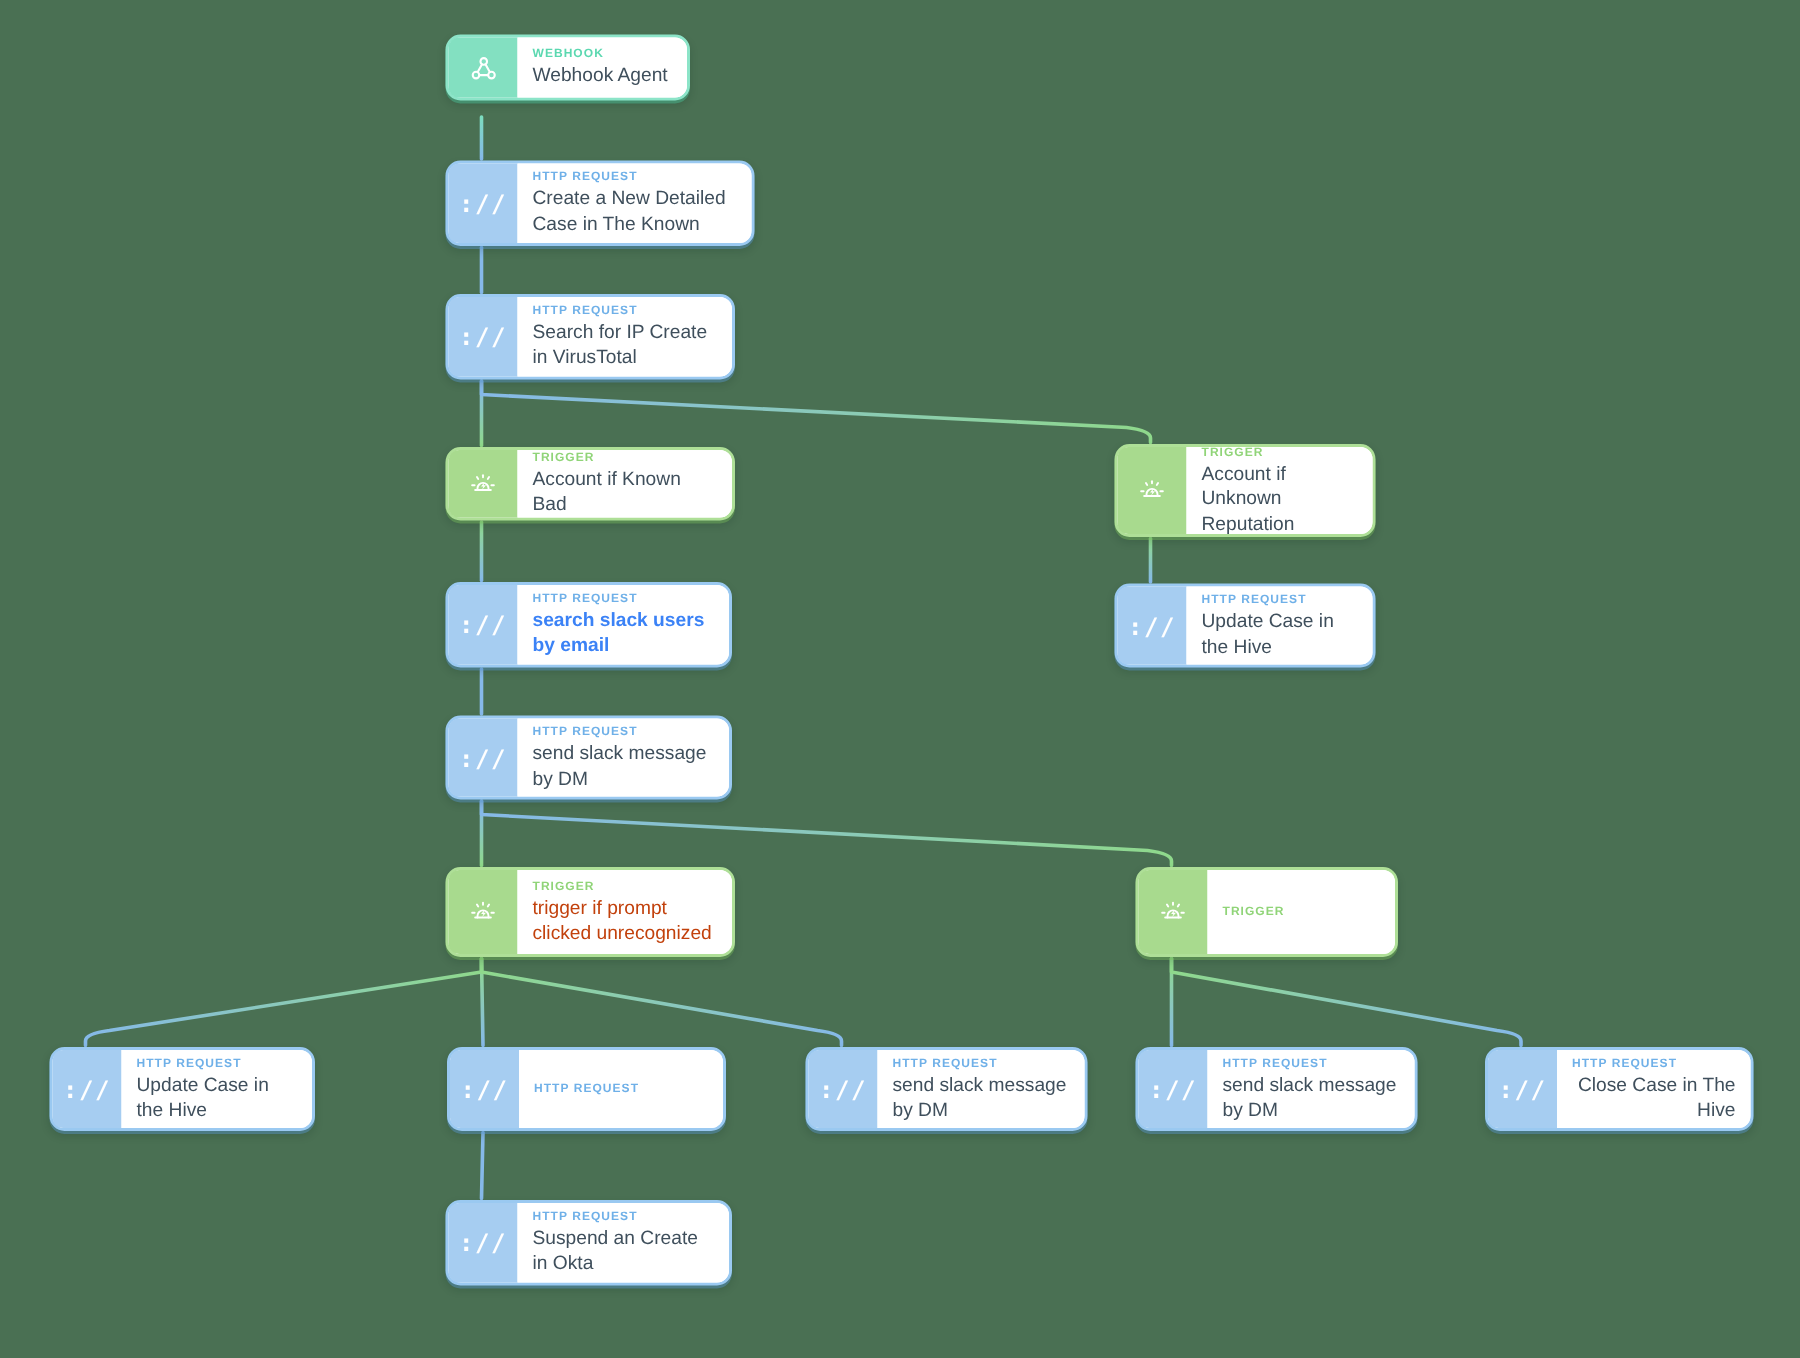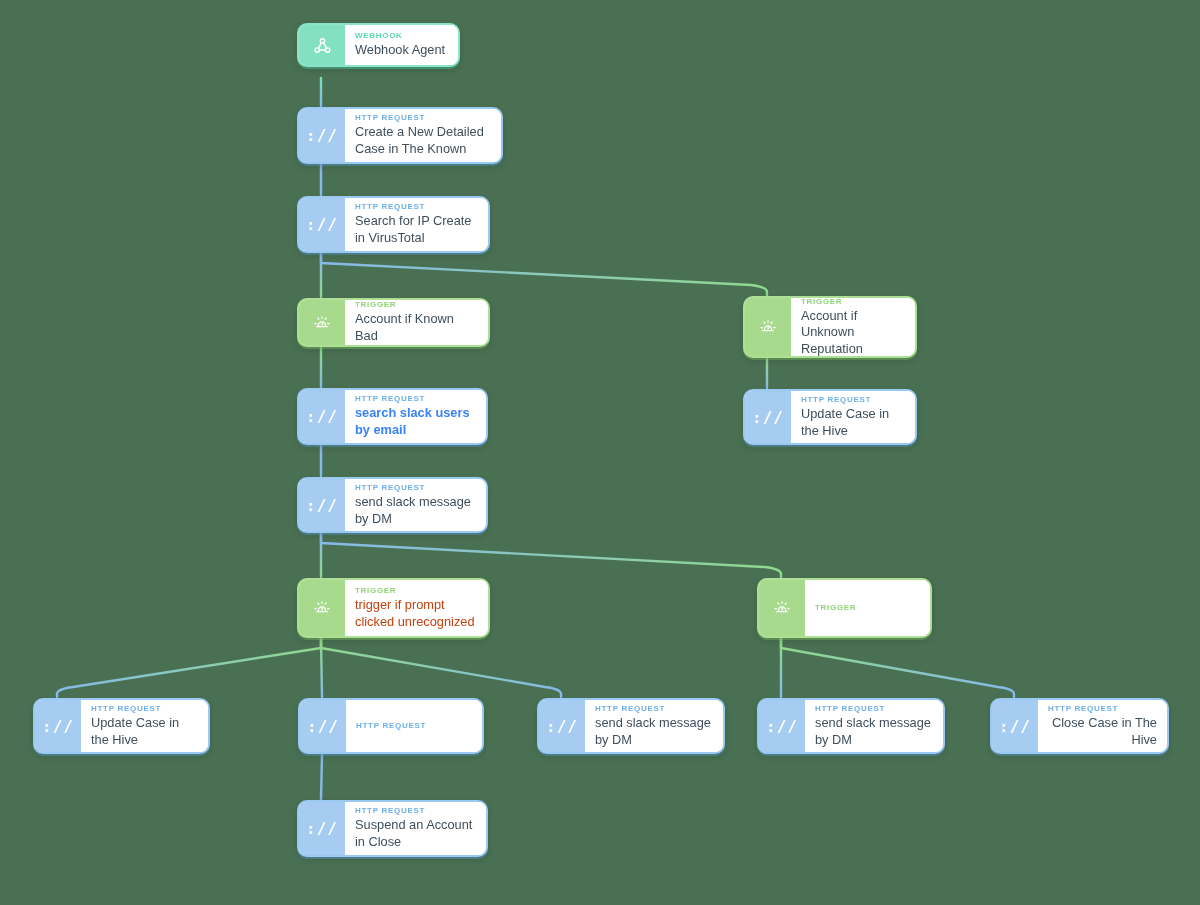--- a/index.html
+++ b/index.html
@@ -312,16 +312,16 @@
         <div class="type-label" style="color: rgb(111, 176, 232);">HTTP REQUEST</div>
         <div class="node-title" style="color: rgb(63, 79, 92); text-align: right;">Close Case in The Hive</div>
       </div>
     </div>
     <div class="node" style="left: 297px; top: 800px; width: 191px; height: 57px; border-color: rgb(154, 201, 241); box-shadow: rgba(93, 158, 221, 0.4) 0px 2px 0px 0px, rgba(10, 40, 25, 0.18) 0px 3px 6px;">
       <div class="icon-area" style="background: rgb(166, 205, 241);">
         <span class="http-glyph">://</span>
       </div>
       <div class="node-body">
         <div class="type-label" style="color: rgb(111, 176, 232);">HTTP REQUEST</div>
-        <div class="node-title" style="color: rgb(63, 79, 92);">Suspend an Account in Close</div>
+        <div class="node-title" style="color: rgb(63, 79, 92);">Suspend an Create in Okta</div>
       </div>
     </div>
   </div>
 
 </body></html>

